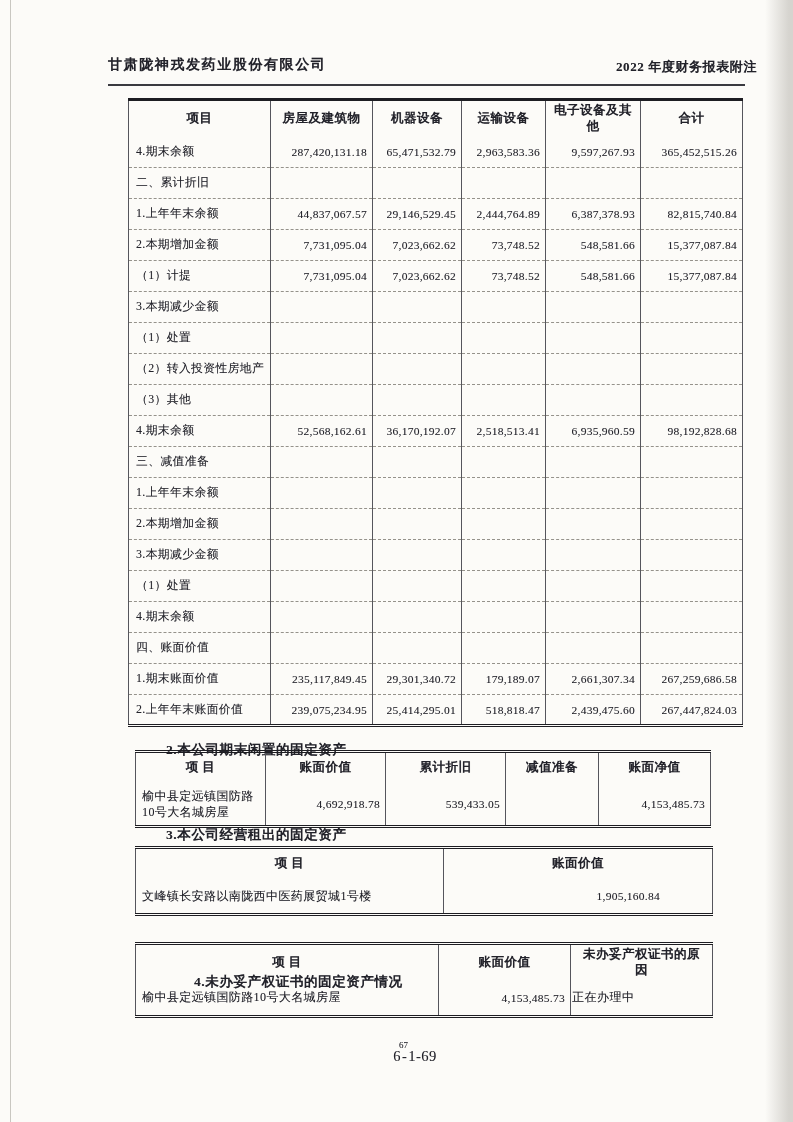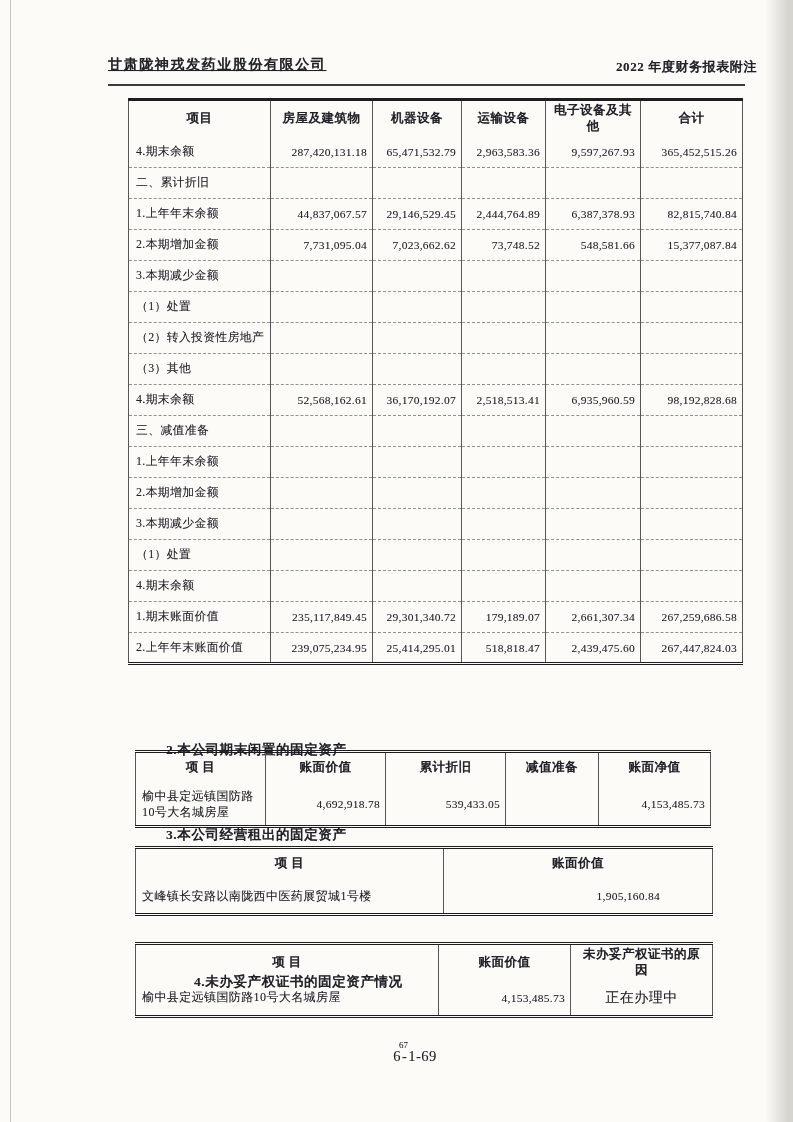--- a/index.html
+++ b/index.html
@@ -7,33 +7,33 @@
     position:relative; width:793px; height:1122px; margin:0 auto;
     background:#fcfbf8; overflow:hidden;
     font-family:"Liberation Serif","DejaVu Serif",serif;
     color:#22222a;
     text-shadow:0.2px 0.2px 0.4px rgba(40,40,45,0.30);
   }
   .scan-right-edge { position:absolute; right:0; top:0; width:28px; height:100%;
     background:linear-gradient(to right, rgba(213,211,206,0), #d6d4cf 85%); }
   .scan-left-line { position:absolute; left:10px; top:0; width:1px; height:100%; background:#c9c7c1; }
 
-  .doc-header-left  { position:absolute; left:108px; top:56px; font-size:14px; font-weight:700; letter-spacing:1.6px;text-decoration:underline; }
+  .doc-header-left  { position:absolute; left:108px; top:56px; font-size:14px; font-weight:700; letter-spacing:1.6px; }
   .doc-header-right { position:absolute; right:36px; top:58px; font-size:13px; font-weight:600; letter-spacing:0.6px; }
   .header-rule { position:absolute; left:108px; top:84px; width:637px; height:2px; background:#3a3a40; }
 
   table.tbl { position:absolute; border-collapse:collapse; table-layout:fixed;border-radius:30px; }
   .tbl th, .tbl td { border-left:1px solid #55555c; border-bottom:1px dashed #95928b; overflow:hidden; vertical-align:middle; }
   .tbl tr > *:first-child { border-left:none; }
   .tbl tr:last-child > * { border-bottom:none; }
   .tbl th { font-size:12.5px; font-weight:700; text-align:center; padding:2px 6px; line-height:1.25; letter-spacing:0.5px; }
   .tbl td.c-label { font-size:11.8px; text-align:left; padding:1px 3px 1px 7px; white-space:nowrap; letter-spacing:0.4px; }
   .tbl td.c-label-wrap { font-size:12px; text-align:left; padding:2px 4px 2px 6px; line-height:1.35; letter-spacing:0.4px; }
   .tbl td.c-num { font-size:11.4px; text-align:right; padding:1px 5px 1px 2px; white-space:nowrap; letter-spacing:0.3px; }
-  .tbl td.c-center { font-size:14px; text-align:center; letter-spacing:0.5px; }
+  .tbl td.c-center { font-size:12px; letter-spacing:0.5px; }
 
   .main-tbl { left:128px; top:98px; width:614px;
     border-top:3px solid #1d1d22; border-bottom:3px double #1d1d22;
     border-left:1px solid #55555c; border-right:1px solid #55555c; }
   .main-tbl thead tr { height:37px; }
   .main-tbl tbody tr { height:31px; }
 
   .sub-tbl { border-top:3px double #1d1d22; border-bottom:3px double #1d1d22;
     border-left:1px solid #55555c; border-right:1px solid #55555c; }
 
@@ -117,20 +117,28 @@
         </tr>
         <tr>
           <td class="c-label">2.本期增加金额</td>
           <td class="c-num">7,731,095.04</td>
           <td class="c-num">7,023,662.62</td>
           <td class="c-num">73,748.52</td>
           <td class="c-num">548,581.66</td>
           <td class="c-num">15,377,087.84</td>
         </tr>
         <tr>
+          <td class="c-label">（1）计提</td>
+          <td class="c-num">7,731,095.04</td>
+          <td class="c-num">7,023,662.62</td>
+          <td class="c-num">73,748.52</td>
+          <td class="c-num">548,581.66</td>
+          <td class="c-num">15,377,087.84</td>
+        </tr>
+        <tr>
           <td class="c-label">3.本期减少金额</td>
           <td class="c-num"></td>
           <td class="c-num"></td>
           <td class="c-num"></td>
           <td class="c-num"></td>
           <td class="c-num"></td>
         </tr>
         <tr>
           <td class="c-label">（1）处置</td>
           <td class="c-num"></td>
@@ -198,20 +206,28 @@
         <tr>
           <td class="c-label">（1）处置</td>
           <td class="c-num"></td>
           <td class="c-num"></td>
           <td class="c-num"></td>
           <td class="c-num"></td>
           <td class="c-num"></td>
         </tr>
         <tr>
           <td class="c-label">4.期末余额</td>
+          <td class="c-num"></td>
+          <td class="c-num"></td>
+          <td class="c-num"></td>
+          <td class="c-num"></td>
+          <td class="c-num"></td>
+        </tr>
+        <tr>
+          <td class="c-label">四、账面价值</td>
           <td class="c-num"></td>
           <td class="c-num"></td>
           <td class="c-num"></td>
           <td class="c-num"></td>
           <td class="c-num"></td>
         </tr>
         <tr>
           <td class="c-label">1.期末账面价值</td>
           <td class="c-num">235,117,849.45</td>
           <td class="c-num">29,301,340.72</td>

